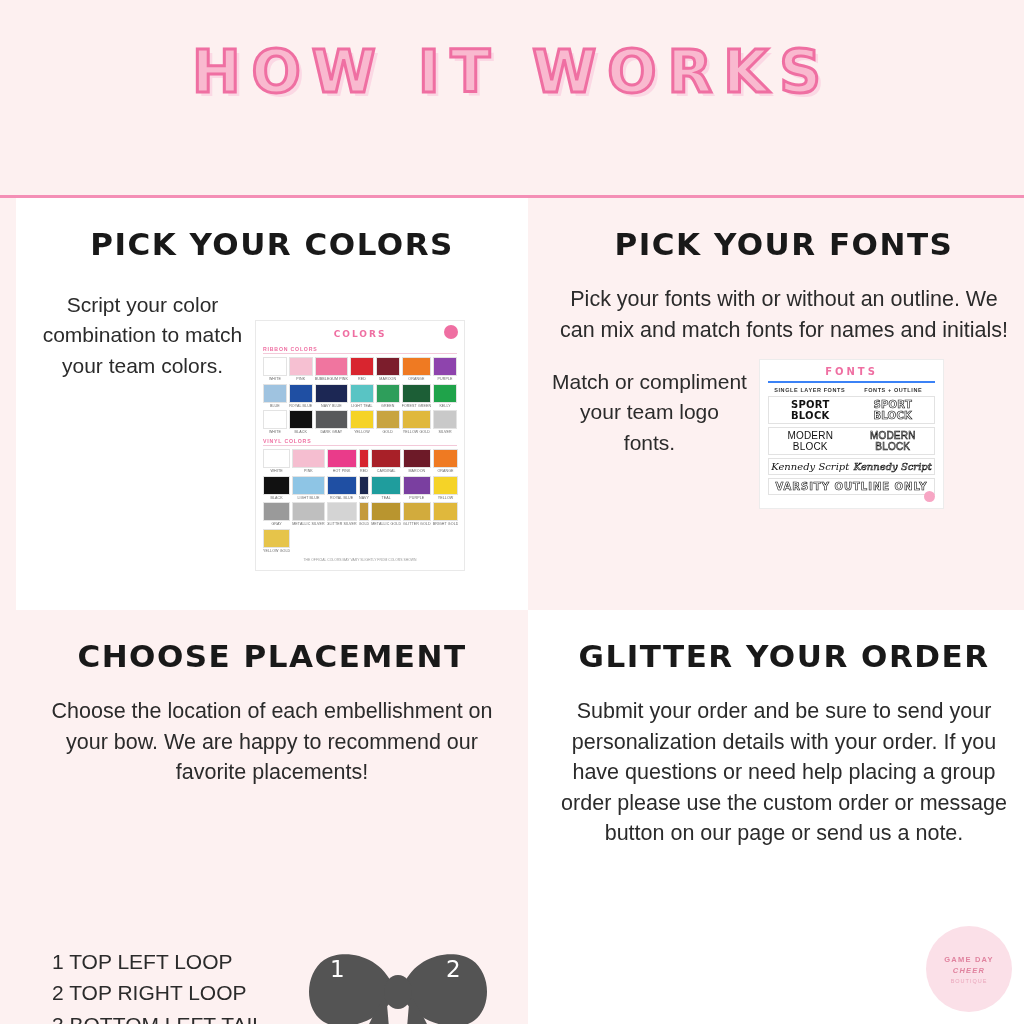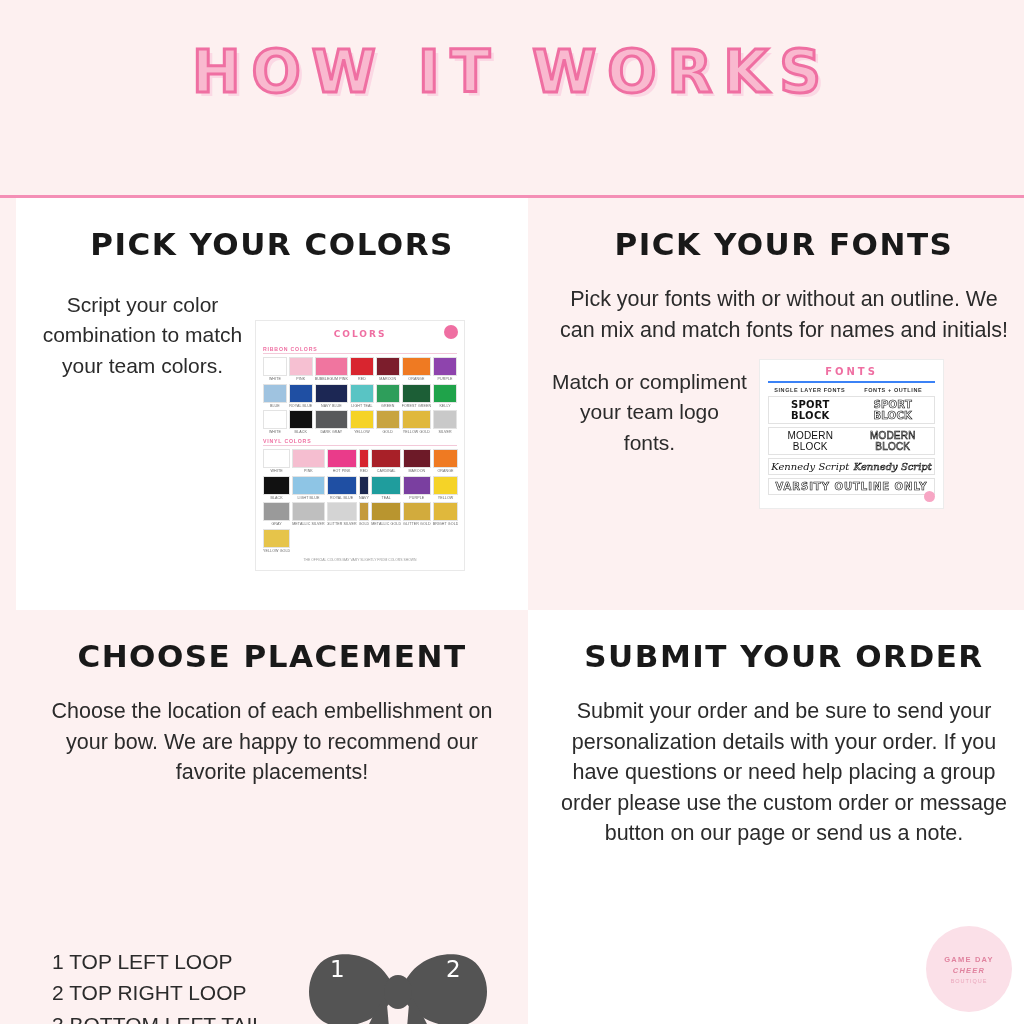--- a/index.html
+++ b/index.html
@@ -503,21 +503,21 @@
           </svg>
           <div class="bow-num" style="left:32px; top:28px;">1</div>
           <div class="bow-num" style="left:148px; top:28px;">2</div>
           
           
         </div>
       </div>
     </div>
 
     <div class="cell light">
-      <div class="cell-title">SUBMIT YOUR ORDER</div>
+      <div class="cell-title">GLITTER YOUR ORDER</div>
       <div class="cell-body">Submit your order and be sure to send your personalization details with your order.  If you have questions or need help placing a group order please use the custom order or message button on our page or send us a note.</div>
 
       <div class="logo">
         <div class="l1">GAME DAY</div>
         <div class="l2">CHEER</div>
         <div class="l3">BOUTIQUE</div>
       </div>
     </div>
 
   </div>

